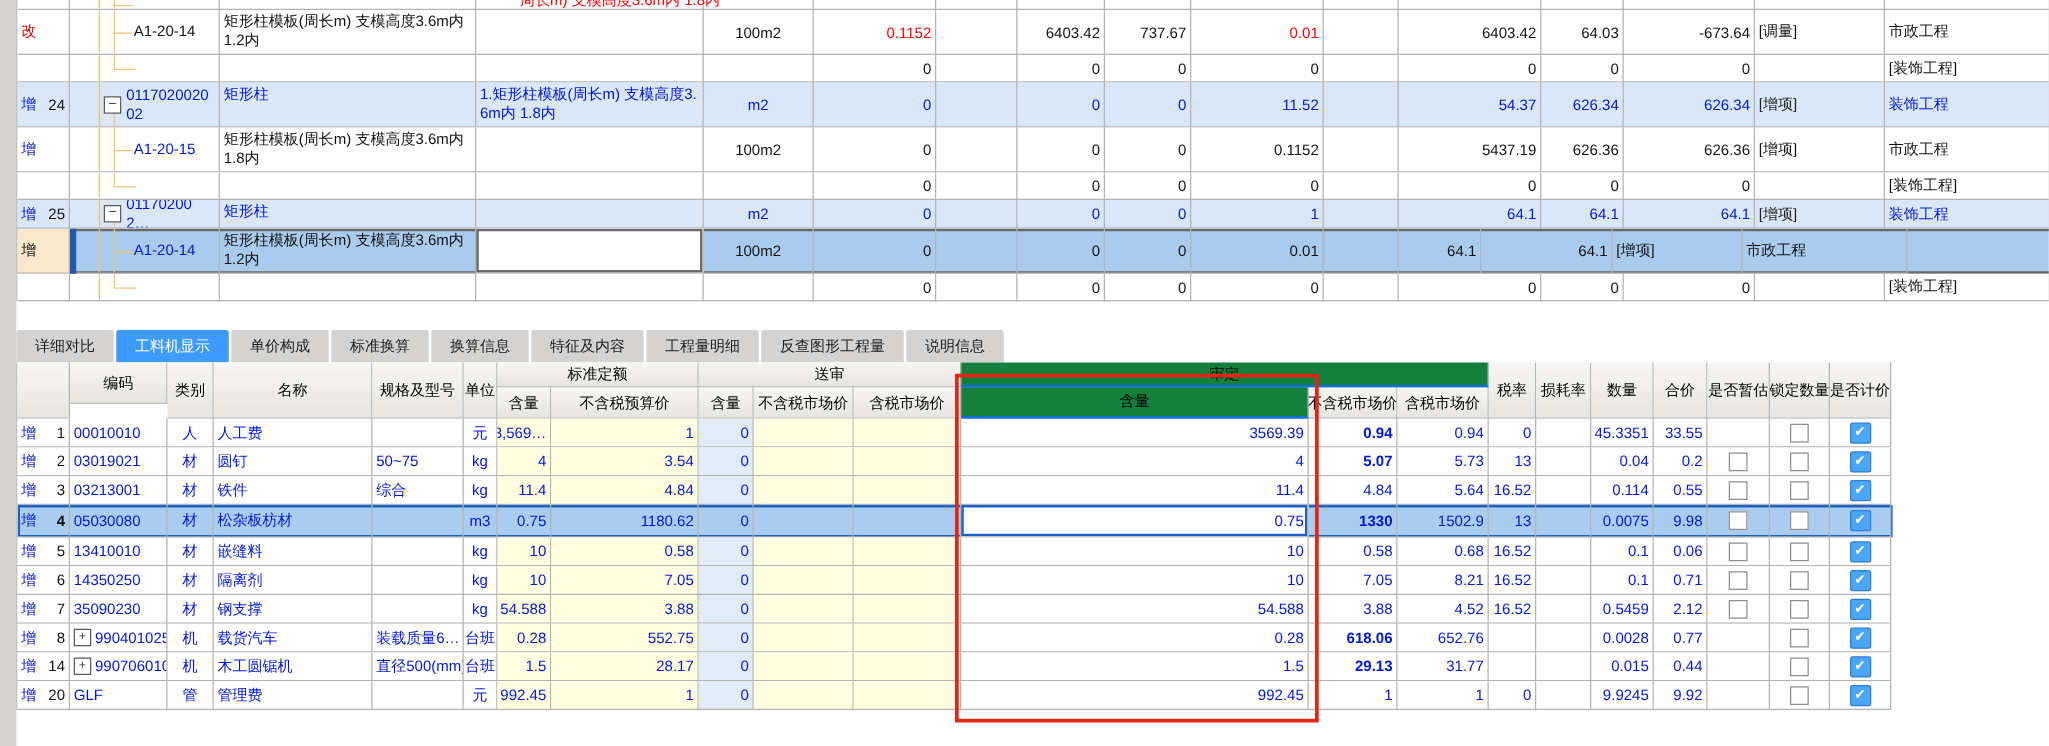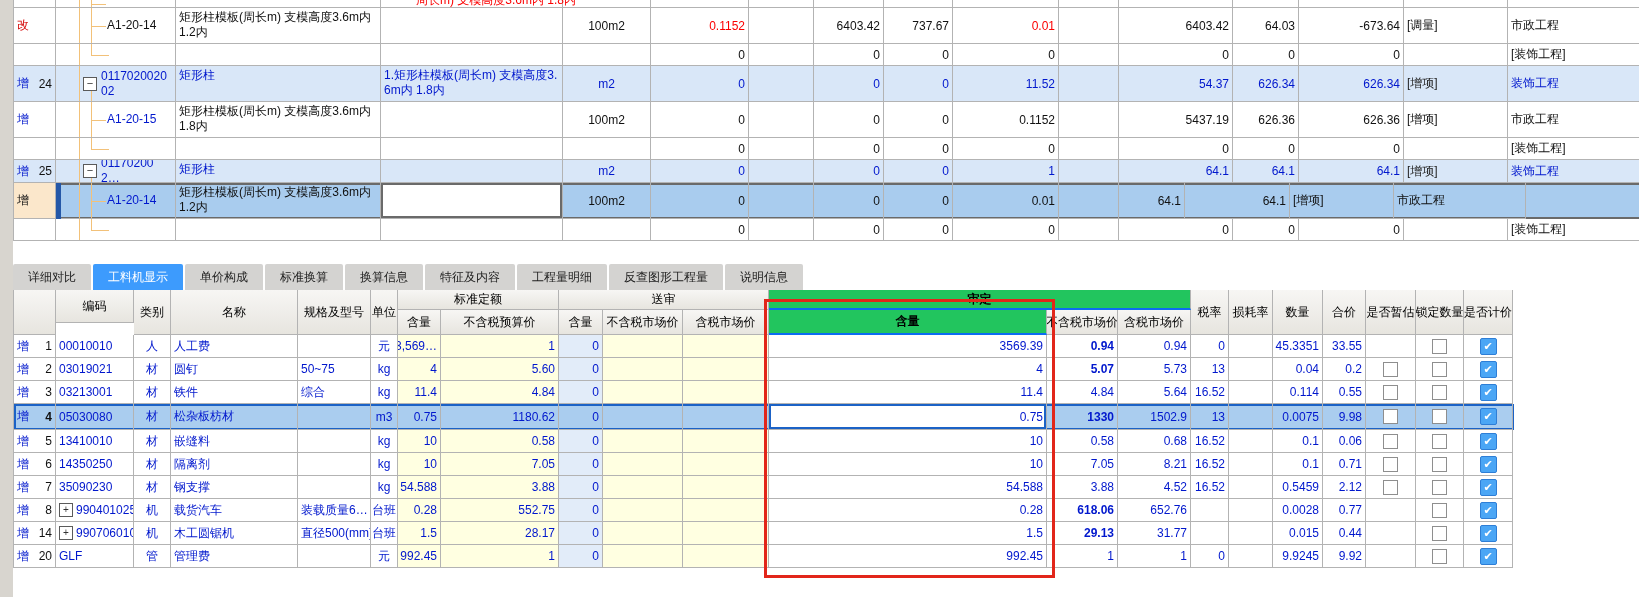--- a/index.html
+++ b/index.html
@@ -42,21 +42,21 @@
         background:#fff;color:#333;font-size:11px;line-height:11px;text-align:center;z-index:1;}
   .pfrag{position:absolute;left:402px;top:-8px;color:#fb0000;white-space:nowrap;}
   
   #tabbar{left:13px;top:262px;width:1626px;height:28px;display:flex;align-items:flex-end;background:#fff;}
   .tab{height:26px;line-height:26px;padding:0 15px;background:#D4D3D1;color:#1c1c1c;margin-right:2px;
        border-radius:2px 2px 0 0;cursor:default;}
   .tab.active{background:#3D9BFD;color:#fff;}
   
   #bottom-table{left:13px;top:290px;width:1500px;border-left:1px solid #b3b3b3;}
   .hcell{background:linear-gradient(#f7f6f4,#e7e5df);color:#000;justify-content:center;}
-  .hcell.grp-appr{background:#22c55e;font-weight:bold;}
+  .hcell.grp-appr{background:#15803d;}
   .hcell.blue-bottom{border-bottom:2px solid #0C6CF2;}
   .bg-y{background:#FFFFE1;}
   .bg-b{background:#E2ECF9;}
   .brow .cell{color:#0017cd;}
   .brow .mark-num{color:#111;}
   .brow.sel{background:#AACDEF;box-shadow:inset 0 0 0 2px #1B62C6;}
   .brow.sel .cell{background:transparent;}
   .brow.sel .mark-num{font-weight:bold;}
   .brow.sel .apq-cell{background:#fff;box-shadow:inset 0 0 0 2px #1B62C6;}
   .boldp{font-weight:bold;}
@@ -719,21 +719,21 @@
       <div class="cell" style="width: 73px; flex: 0 0 73px;">
         <span>50~75</span>
       </div>
       <div class="cell ctr" style="width: 27px; flex: 0 0 27px;">
         <span>kg</span>
       </div>
       <div class="cell num bg-y" style="width: 43px; flex: 0 0 43px;">
         <span>4</span>
       </div>
       <div class="cell num bg-y" style="width: 118px; flex: 0 0 118px;">
-        <span>5.60</span>
+        <span>3.54</span>
       </div>
       <div class="cell num bg-b" style="width: 44px; flex: 0 0 44px;">
         <span>0</span>
       </div>
       <div class="cell num bg-y" style="width: 80px; flex: 0 0 80px;">
         <span></span>
       </div>
       <div class="cell num bg-y" style="width: 86px; flex: 0 0 86px;">
         <span></span>
       </div>

